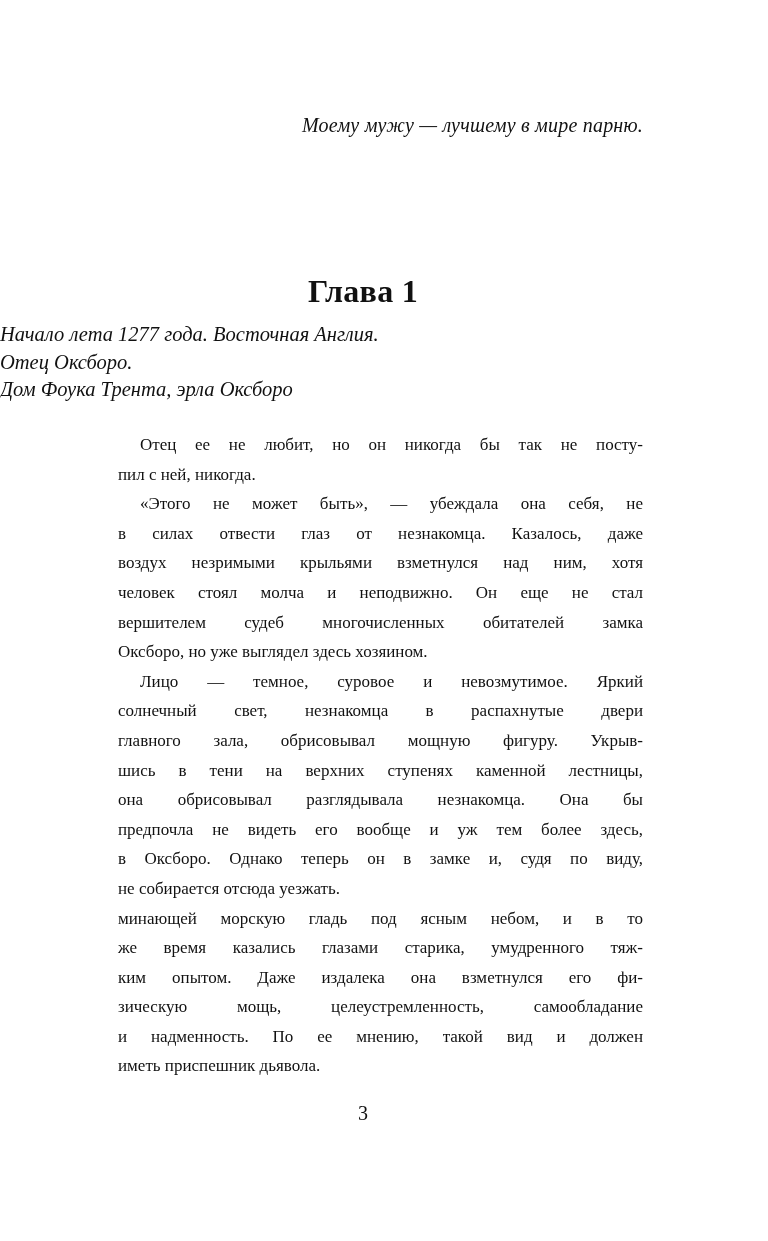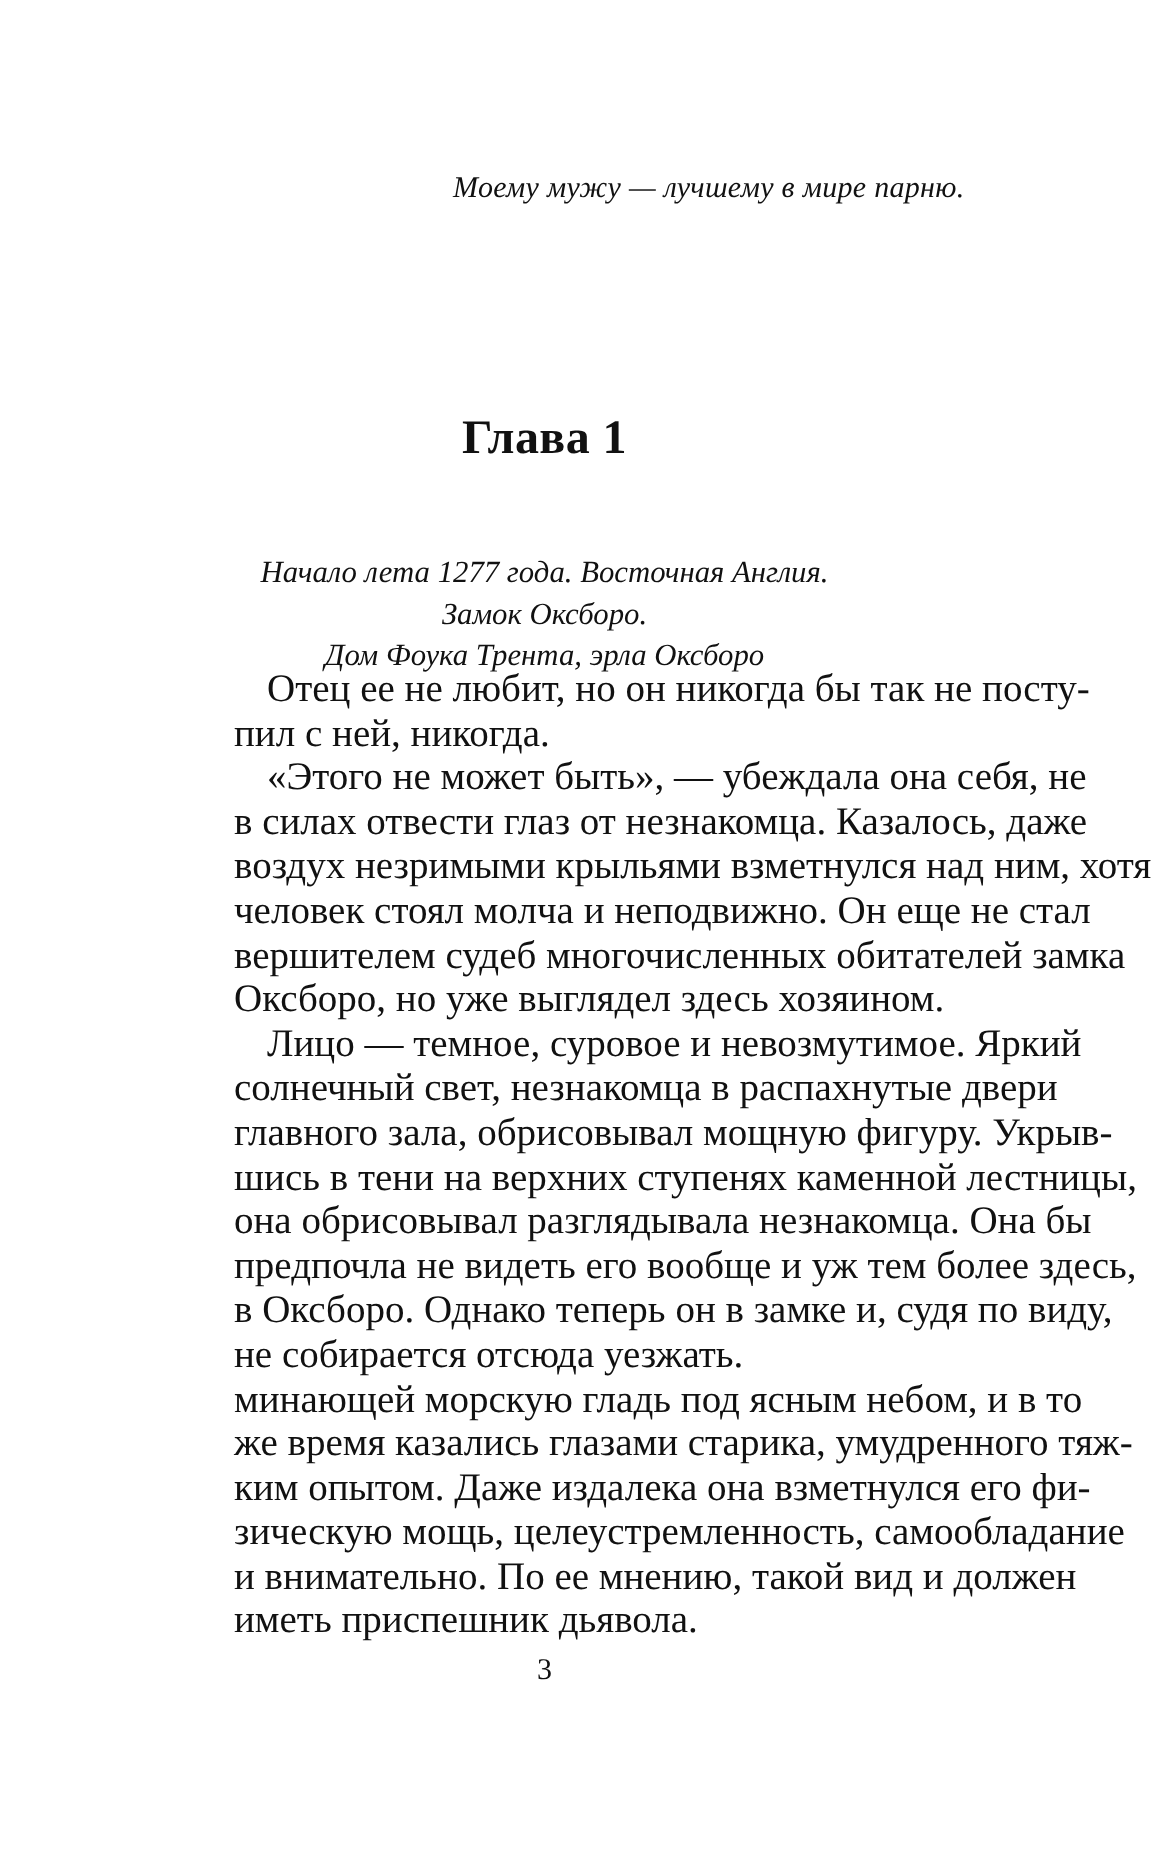--- a/index.html
+++ b/index.html
@@ -39,35 +39,33 @@
       font-weight: bold;
       font-size: 32px;
       line-height: 36px;
       letter-spacing: 0.3px;
     }
     .chapter-subtitle {
       position: absolute;
       top: 321px;
       left: 0;
       width: 726px;
-      text-align: center;
+      text-align: left;
       font-style: italic;
       font-size: 20.5px;
       line-height: 27.5px;
-      margin-top: 48px;
     }
     .chapter-subtitle div { white-space: nowrap; }
     .body-text {
       position: absolute;
-      top: 444px;
+      top: 430px;
       left: 118px;
       width: 525px;
-      font-size: 26px;
+      font-size: 17px;
       line-height: 29.6px;
-      margin-left: 38px;
     }
     .line {
       display: block;
       height: 29.6px;
       white-space: nowrap;
       text-align: justify;
       text-align-last: justify;
     }
     .line.indent { padding-left: 22px; }
     .line.last { text-align-last: left; }
@@ -85,21 +83,21 @@
 <body>
 
 <div class="page">
 
   <div class="dedication">Моему мужу — лучшему в мире парню.</div>
 
   <div class="chapter-title">Глава 1</div>
 
   <div class="chapter-subtitle">
     <div>Начало лета 1277 года. Восточная Англия.</div>
-    <div>Замок Оксборо.</div>
+    <div>Отец Оксборо.</div>
     <div>Дом Фоука Трента, эрла Оксборо</div>
   </div>
 
   <div class="body-text">
 
     <div>
       <span class="line indent">Отец ее не любит, но он никогда бы так не посту-</span>
       <span class="line last">пил с ней, никогда.</span>
     </div>
 
@@ -121,20 +119,20 @@
       <span class="line">предпочла не видеть его вообще и уж тем более здесь,</span>
       <span class="line">в Оксборо. Однако теперь он в замке и, судя по виду,</span>
       <span class="line last">не собирается отсюда уезжать.</span>
     </div>
 
     <div>
       <span class="line">минающей морскую гладь под ясным небом, и в то</span>
       <span class="line">же время казались глазами старика, умудренного тяж-</span>
       <span class="line">ким опытом. Даже издалека она взметнулся его фи-</span>
       <span class="line">зическую мощь, целеустремленность, самообладание</span>
-      <span class="line">и внимательно. По ее мнению, такой вид и должен</span>
+      <span class="line">и надменность. По ее мнению, такой вид и должен</span>
       <span class="line last">иметь приспешник дьявола.</span>
     </div>
   </div>
 
   <div class="page-number">3</div>
 
 </div>
 
 </body></html>

